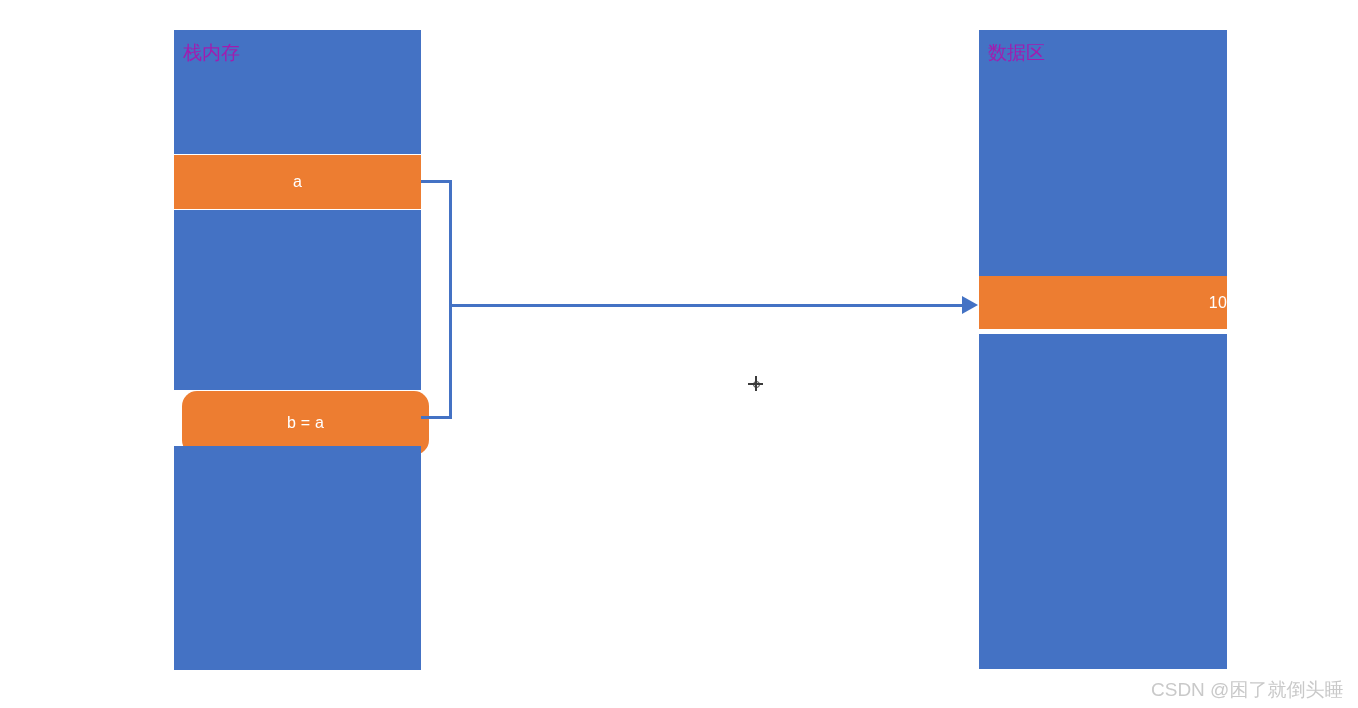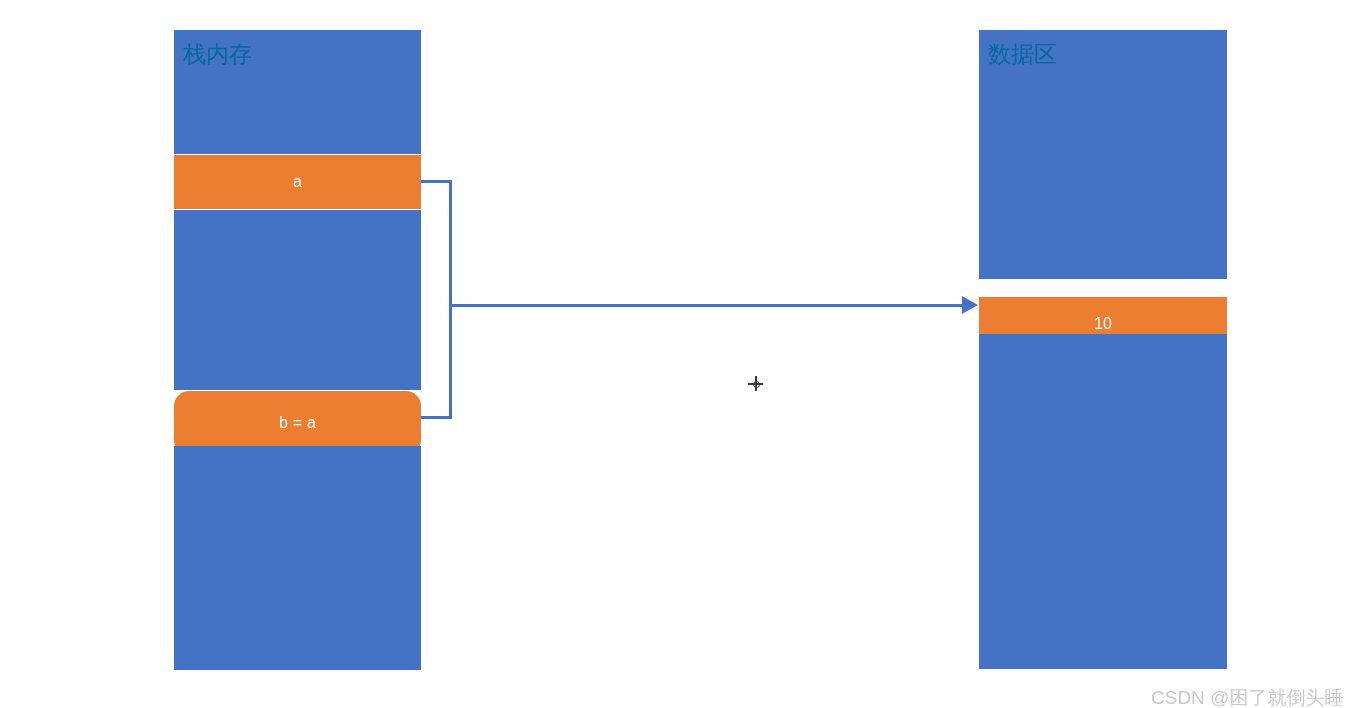--- a/index.html
+++ b/index.html
@@ -40,22 +40,22 @@
   .seg-label {
     color: #ffffff;
     font-size: 16px;
     line-height: 1;
     letter-spacing: 0.2px;
     white-space: nowrap;
     user-select: none;
   }
   .col-title {
     position: absolute;
-    color: #0369a1;
-    font-size: 23px;
+    color: #a21caf;
+    font-size: 19px;
     line-height: 1;
     white-space: nowrap;
     user-select: none;
   }
 
   
   .line-h {
     position: absolute;
     background: #4472c4;
     height: 3px;
@@ -119,38 +119,38 @@
     </div>
 
     <div class="seg seg-orange" style="left:0; top:125px; width:247px; height:54px;">
       <span class="seg-label">a</span>
     </div>
 
     <div class="seg seg-blue" style="left:0; top:180px; width:247px; height:180px;">
       <span class="seg-label"></span>
     </div>
 
-    <div class="seg seg-orange" style="left:0; top:361px; width:247px; height:64px;border-radius:15px;">
+    <div class="seg seg-orange" style="left:8px; top:361px; width:247px; height:64px;border-radius:15px;">
       <span class="seg-label">b = a</span>
     </div>
 
     <div class="seg seg-blue" style="left:0; top:416px; width:247px; height:224px;">
       <span class="seg-label"></span>
     </div>
 
     <div class="col-title" style="left:9px; top:13px;">栈内存</div>
   </div>
 
   <div class="col" style="left:979px; top:30px; width:248px; height:639px;">
 
     <div class="seg seg-blue" style="left:0; top:0; width:248px; height:249px;">
       <span class="seg-label"></span>
     </div>
 
-    <div class="seg seg-orange" style="left:0; top:267px; width:248px; height:53px;">
+    <div class="seg seg-orange" style="left:0; top:246px; width:248px; height:53px;justify-content:flex-end;">
       <span class="seg-label">10</span>
     </div>
 
     <div class="seg seg-blue" style="left:0; top:304px; width:248px; height:335px;">
       <span class="seg-label"></span>
     </div>
 
     <div class="col-title" style="left:9px; top:13px;font-family:Liberation Serif, serif;">数据区</div>
   </div>
 
@@ -166,15 +166,15 @@
 
     <div class="arrow-head" style="left:962px; top:296px;"></div>
   </div>
 
   <div class="cursor-cross" style="left:748px; top:376px;">
     <span class="ch"></span>
     <span class="cv"></span>
     <span class="cdot"></span>
   </div>
 
-  <div class="watermark" style="left:1151px; top:680px;margin-top:8px;">CSDN @困了就倒头睡</div>
+  <div class="watermark" style="left:1151px; top:680px;">CSDN @困了就倒头睡</div>
 
 </div>
 
 </body></html>

